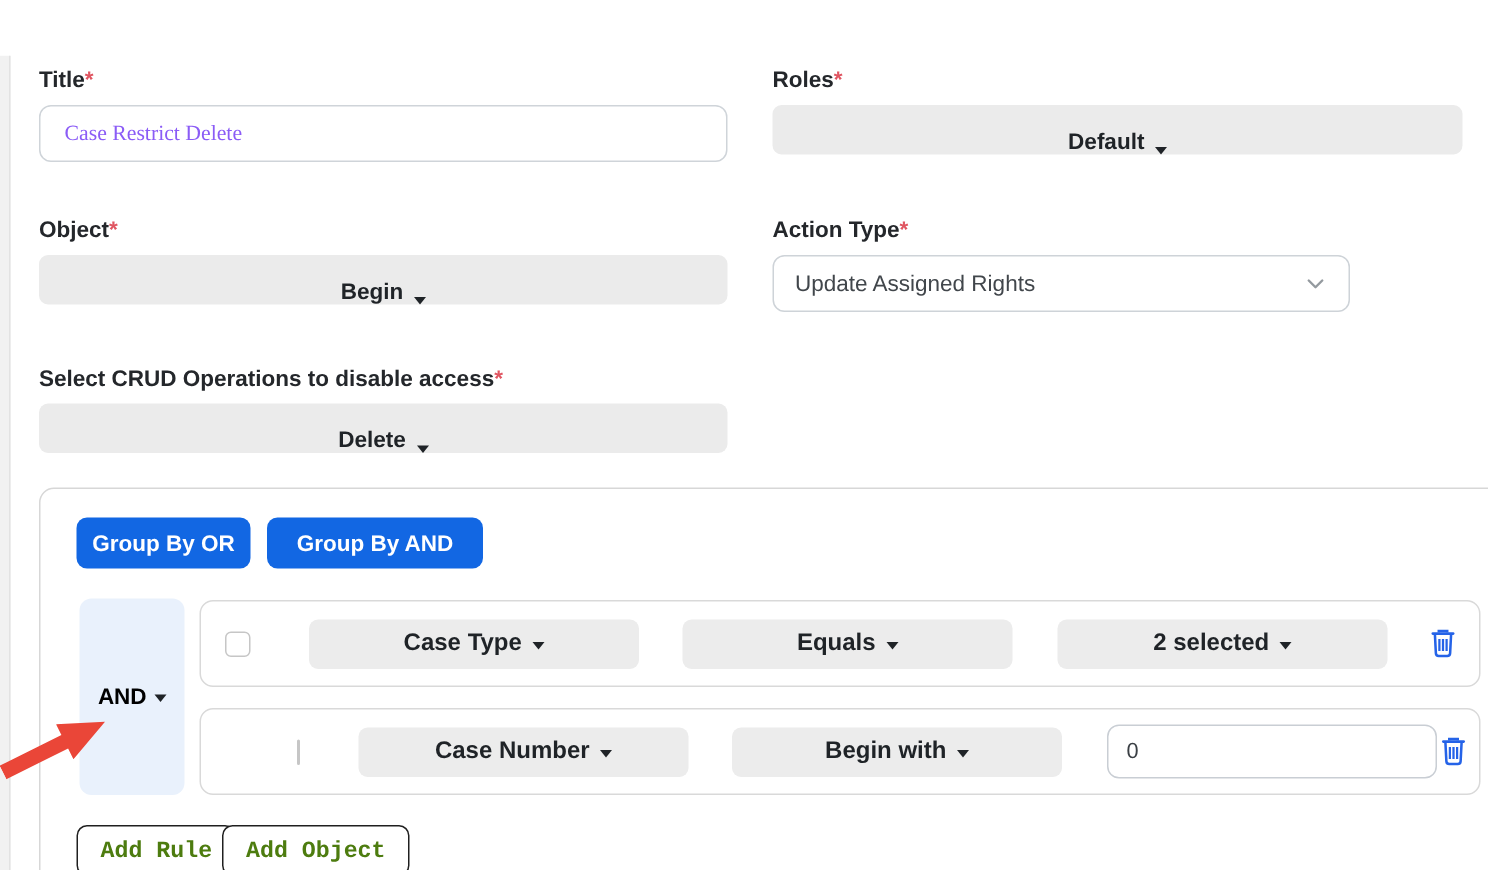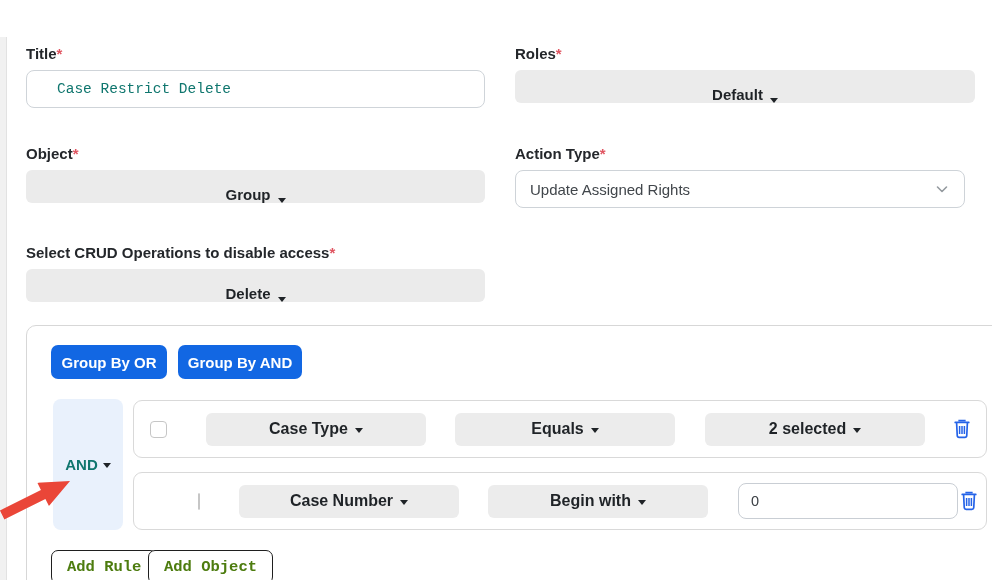--- a/index.html
+++ b/index.html
@@ -13,22 +13,22 @@
     position:absolute; left:0; top:0; width:7px; height:580px;
     background:#f1f1f1; border-right:1px solid #e2e2e2;
   }
   .label {
     position:absolute; font-size:15px; font-weight:600; color:#24272b;
     white-space:nowrap;
   }
   .req { color:#e05662; font-weight:600; }
   .text-input {
     position:absolute; border:1px solid #cfd4d9; border-radius:8px;
-    background:#fff; font-size:14.5px; color:#0f766e; padding:0 30px;
-    font-family:Liberation Mono, monospace; outline:none;
+    background:#fff; font-size:14.5px; color:#8b5cf6; padding:0 16px;
+    font-family:Liberation Serif, serif; outline:none;
   }
   .gray-dd {
     position:absolute; background:#ebebeb; border:none; border-radius:6px;
     display:flex; align-items:flex-end; justify-content:center; gap:7px;
     font-family:inherit; font-size:15px; font-weight:600; color:#1f2327;
     cursor:pointer;
   }
   .caret {
     width:0; height:0; border-left:4.5px solid transparent;
     border-right:4.5px solid transparent; border-top:5.5px solid #1f2327;
@@ -50,21 +50,21 @@
     font-weight:700; display:flex; align-items:center; justify-content:center;
     cursor:pointer;
   }
   .and-panel {
     position:absolute; left:26px; top:73px; width:70px; height:131px;
     background:#e9f1fc; border-radius:8px;
     display:flex; align-items:center; justify-content:center;
   }
   .and-trigger {
     background:none; border:none; font-family:inherit; font-size:15px;
-    font-weight:700; color:#0f766e; display:flex; align-items:center; gap:5px;
+    font-weight:700; color:#000000; display:flex; align-items:center; gap:5px;
     cursor:pointer;
   }
   .rule-row {
     position:absolute; left:106px; width:854px; height:58px;
     border:1px solid #d9d9d9; border-radius:9px; background:#fff;
     display:flex; align-items:center;
   }
   .rule-row .chk {
     appearance:none; -webkit-appearance:none;
     width:17px; height:17px; border:1.5px solid #c6c6c6; border-radius:4px;
@@ -116,48 +116,48 @@
   </div>
   <button class="gray-dd" style="left:515px; top:33px; width:460px; height:33px;">
     <span>Default</span>
     <span class="caret"></span>
   </button>
 
   <div class="label" style="left:26px; top:108px;">
     <span>Object</span><span class="req">*</span>
   </div>
   <button class="gray-dd" style="left:26px; top:133px; width:459px; height:33px;">
-    <span>Group</span>
+    <span>Begin</span>
     <span class="caret"></span>
   </button>
 
   <div class="label" style="left:515px; top:108px;">
     <span>Action Type</span><span class="req">*</span>
   </div>
-  <div class="select-box" style="left:515px; top:133px; width:450px; height:38px;">
+  <div class="select-box" style="left:515px; top:133px; width:385px; height:38px;">
     <span>Update Assigned Rights</span>
     <span class="chev">
       <svg width="16" height="16" viewBox="0 0 16 16" fill="none">
         <path d="M3.5 6l4.5 4.5L12.5 6" stroke="#949a9f" stroke-width="1.6" stroke-linecap="round" stroke-linejoin="round"></path>
       </svg>
     </span>
   </div>
 
   <div class="label" style="left:26px; top:207px;">
     <span>Select CRUD Operations to disable access</span><span class="req">*</span>
   </div>
   <button class="gray-dd" style="left:26px; top:232px; width:459px; height:33px;">
     <span>Delete</span>
     <span class="caret"></span>
   </button>
 
   <div class="builder">
 
     <button class="blue-btn" style="left:24px; top:19px; width:116px;">Group By OR</button>
-    <button class="blue-btn" style="left:151px; top:19px; width:124px;">Group By AND</button>
+    <button class="blue-btn" style="left:151px; top:19px; width:144px;">Group By AND</button>
 
     <div class="and-panel">
       <button class="and-trigger">
         <span>AND</span>
         <span class="caret"></span>
       </button>
     </div>
 
     <div class="rule-row" style="top:74px;">
       <input type="checkbox" class="chk" style="">

